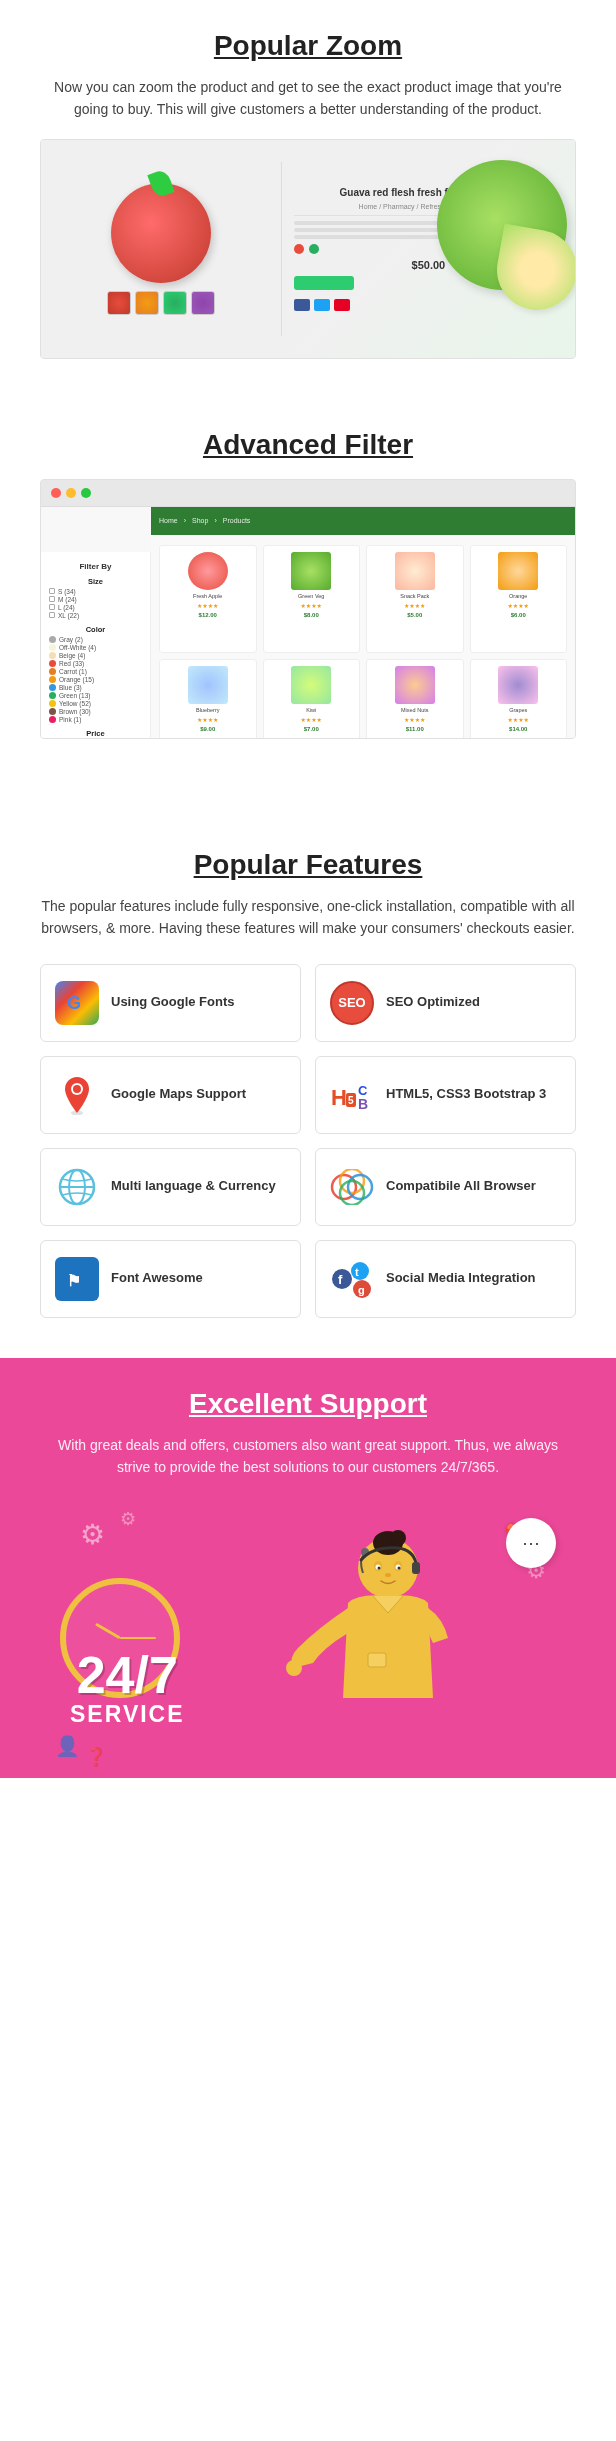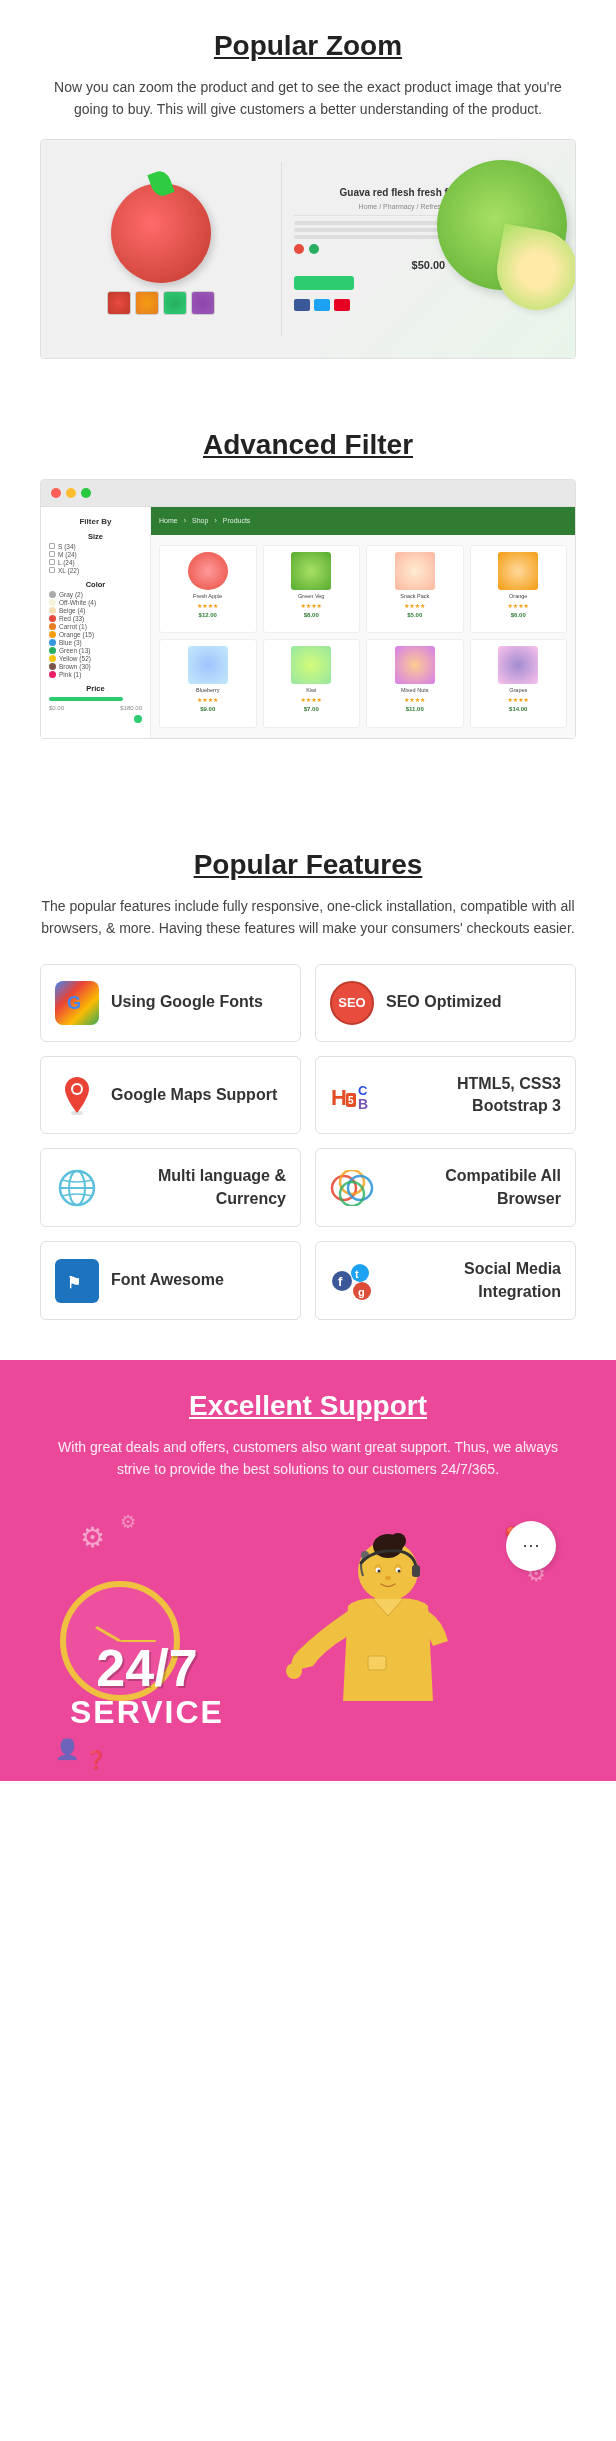--- a/index.html
+++ b/index.html
@@ -204,20 +204,21 @@
       display: flex;
       margin-top: 18px;
     }
     .filter-sidebar {
       width: 110px;
       background: #fff;
       border-right: 1px solid #eee;
       padding: 10px 8px;
       font-size: 7px;
       color: #444;
+      margin-top: 45px;
     }
     .filter-sidebar-title {
       font-size: 8px;
       font-weight: bold;
       margin-bottom: 4px;
       color: #333;
     }
     .filter-category {
       font-size: 7.5px;
       font-weight: bold;
@@ -356,25 +357,24 @@
     .feature-icon {
       width: 44px;
       height: 44px;
       flex-shrink: 0;
       display: flex;
       align-items: center;
       justify-content: center;
       font-size: 30px;
     }
     .feature-text {
-      font-size: 16px;
+      font-size: 13px;
       color: #333;
       font-weight: 600;
       line-height: 1.4;
-      text-align: right;
     }
 
     
     .icon-google-fonts {
       width: 44px; height: 44px;
       background: linear-gradient(135deg, #4285f4, #ea4335, #fbbc05, #34a853);
       border-radius: 8px;
       display: flex; align-items: center; justify-content: center;
       color: #fff; font-size: 18px; font-weight: bold;
     }
@@ -456,21 +456,21 @@
       text-align: center;
     }
     .support-247 {
       font-size: 52px;
       font-weight: 900;
       color: #fff;
       line-height: 1;
       text-shadow: 2px 2px 0 rgba(0,0,0,0.2);
     }
     .support-service {
-      font-size: 32px;
+      font-size: 23px;
       font-weight: 900;
       color: #fff;
       letter-spacing: 2px;
     }
     
     .clock-circle {
       position: absolute;
       left: 20px;
       bottom: 80px;
       width: 120px;

